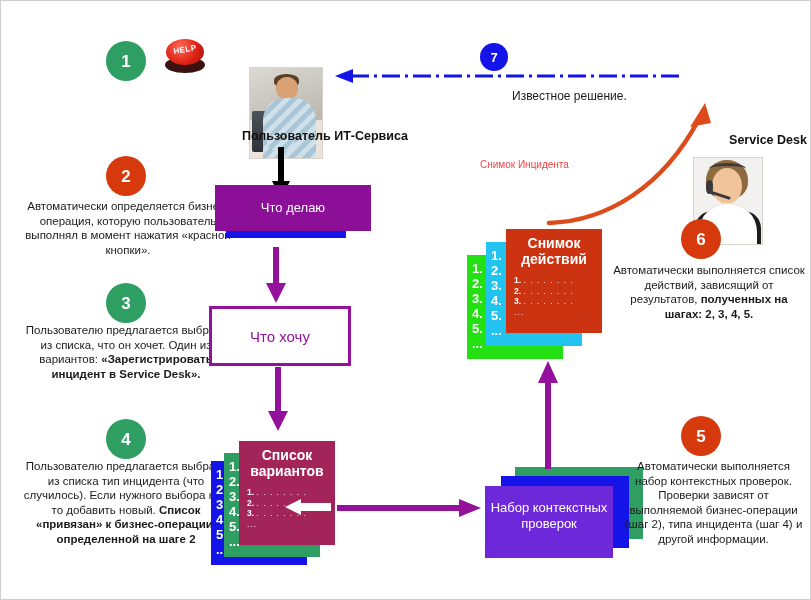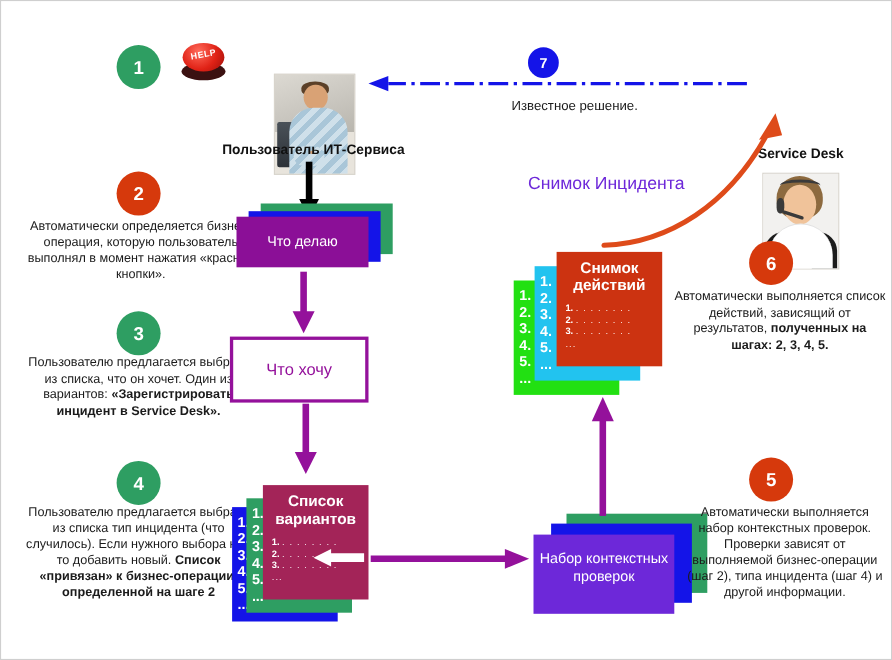--- a/index.html
+++ b/index.html
@@ -44,20 +44,21 @@
     color: #1b1b1b;
     text-align: center;
   }
   .desc b { font-weight: bold; }
 
   .caption {
     font-size: 12.5px;
     font-weight: bold;
     color: #111111;
     text-align: center;
+    margin-left: 40px;
   }
 
   
   .photo {
     background: #e8e4dc;
     border: 1px solid #d8d4cc;
     overflow: hidden;
     position: relative;
   }
   .photo .bgdesk {
@@ -168,27 +169,28 @@
   .ann-italic {
     position:absolute;
     color:#e8590c;
     font-style:italic;
     font-weight:bold;
     font-size:12.5px;
     line-height:15px;
   }
   .ann-plain {
     position:absolute;
-    color:#6d28d9;
-    font-size:16px;
+    color:#ef4444;
+    font-size:10px;
   }
   .note-known {
     position:absolute;
     font-size:12px;
     color:#1b1b1b;
+    margin-left:47px;
   }
 </style>
 </head>
 <body>
 
 <div id="canvas">
 
   <div class="abs badge green" style="left:105px; top:40px;">1</div>
 
   <div class="abs helpbtn" style="left:162px; top:36px;">
@@ -237,37 +239,37 @@
     <line x1="12" y1="0" x2="12" y2="36" stroke="#000000" stroke-width="6"></line>
     <polygon points="12,52 3,34 21,34" fill="#000000"></polygon>
   </svg>
 
   <div class="abs badge orange" style="left:105px; top:155px;">2</div>
   <div class="abs desc" style="left:22px; top:198px; width:210px;">Автоматически определяется бизнес-операция, которую пользователь выполнял в момент нажатия «красной кнопки».</div>
 
   <div class="stackbox" style="left:214px; top:184px; width:142px; height:62px;">
     <div class="layer" style="left:22px; top:0px; width:120px; height:46px; background:#2e9e62;"></div>
     <div class="layer" style="left:11px; top:7px; width:120px; height:46px; background:#1414e8;"></div>
-    <div class="layer" style="left:0px; top:12px; width:120px; height:46px; background:#8b0f97;">
+    <div class="layer" style="left:0px; top:0; width:120px; height:46px; background:#8b0f97;padding-left:36px;">
       <div class="box-label" style="top:15px;">Что делаю</div>
     </div>
   </div>
 
   <svg class="arrow-svg" style="left:263px; top:246px;" width="26" height="58">
     <line x1="12" y1="0" x2="12" y2="40" stroke="#94119b" stroke-width="6"></line>
     <polygon points="12,56 2,36 22,36" fill="#94119b"></polygon>
   </svg>
 
   <div class="abs badge green" style="left:105px; top:282px;">3</div>
   <div class="abs desc" style="left:22px; top:322px; width:206px;">
     <span>Пользователю предлагается выбрать из списка, что он хочет. Один из вариантов:</span>
     <b>«Зарегистрировать инцидент в Service Desk».</b>
   </div>
 
-  <div class="outline-box" style="left:208px; top:305px; width:126px; height:60px;">
+  <div class="outline-box" style="left:208px; top:305px; width:142px; height:60px;">
     <span>Что хочу</span>
   </div>
 
   <svg class="arrow-svg" style="left:265px; top:366px;" width="26" height="66">
     <line x1="12" y1="0" x2="12" y2="48" stroke="#94119b" stroke-width="6"></line>
     <polygon points="12,64 2,44 22,44" fill="#94119b"></polygon>
   </svg>
 
   <div class="ann-italic" style="left:296px; top:388px; width:190px;">
   </div>

